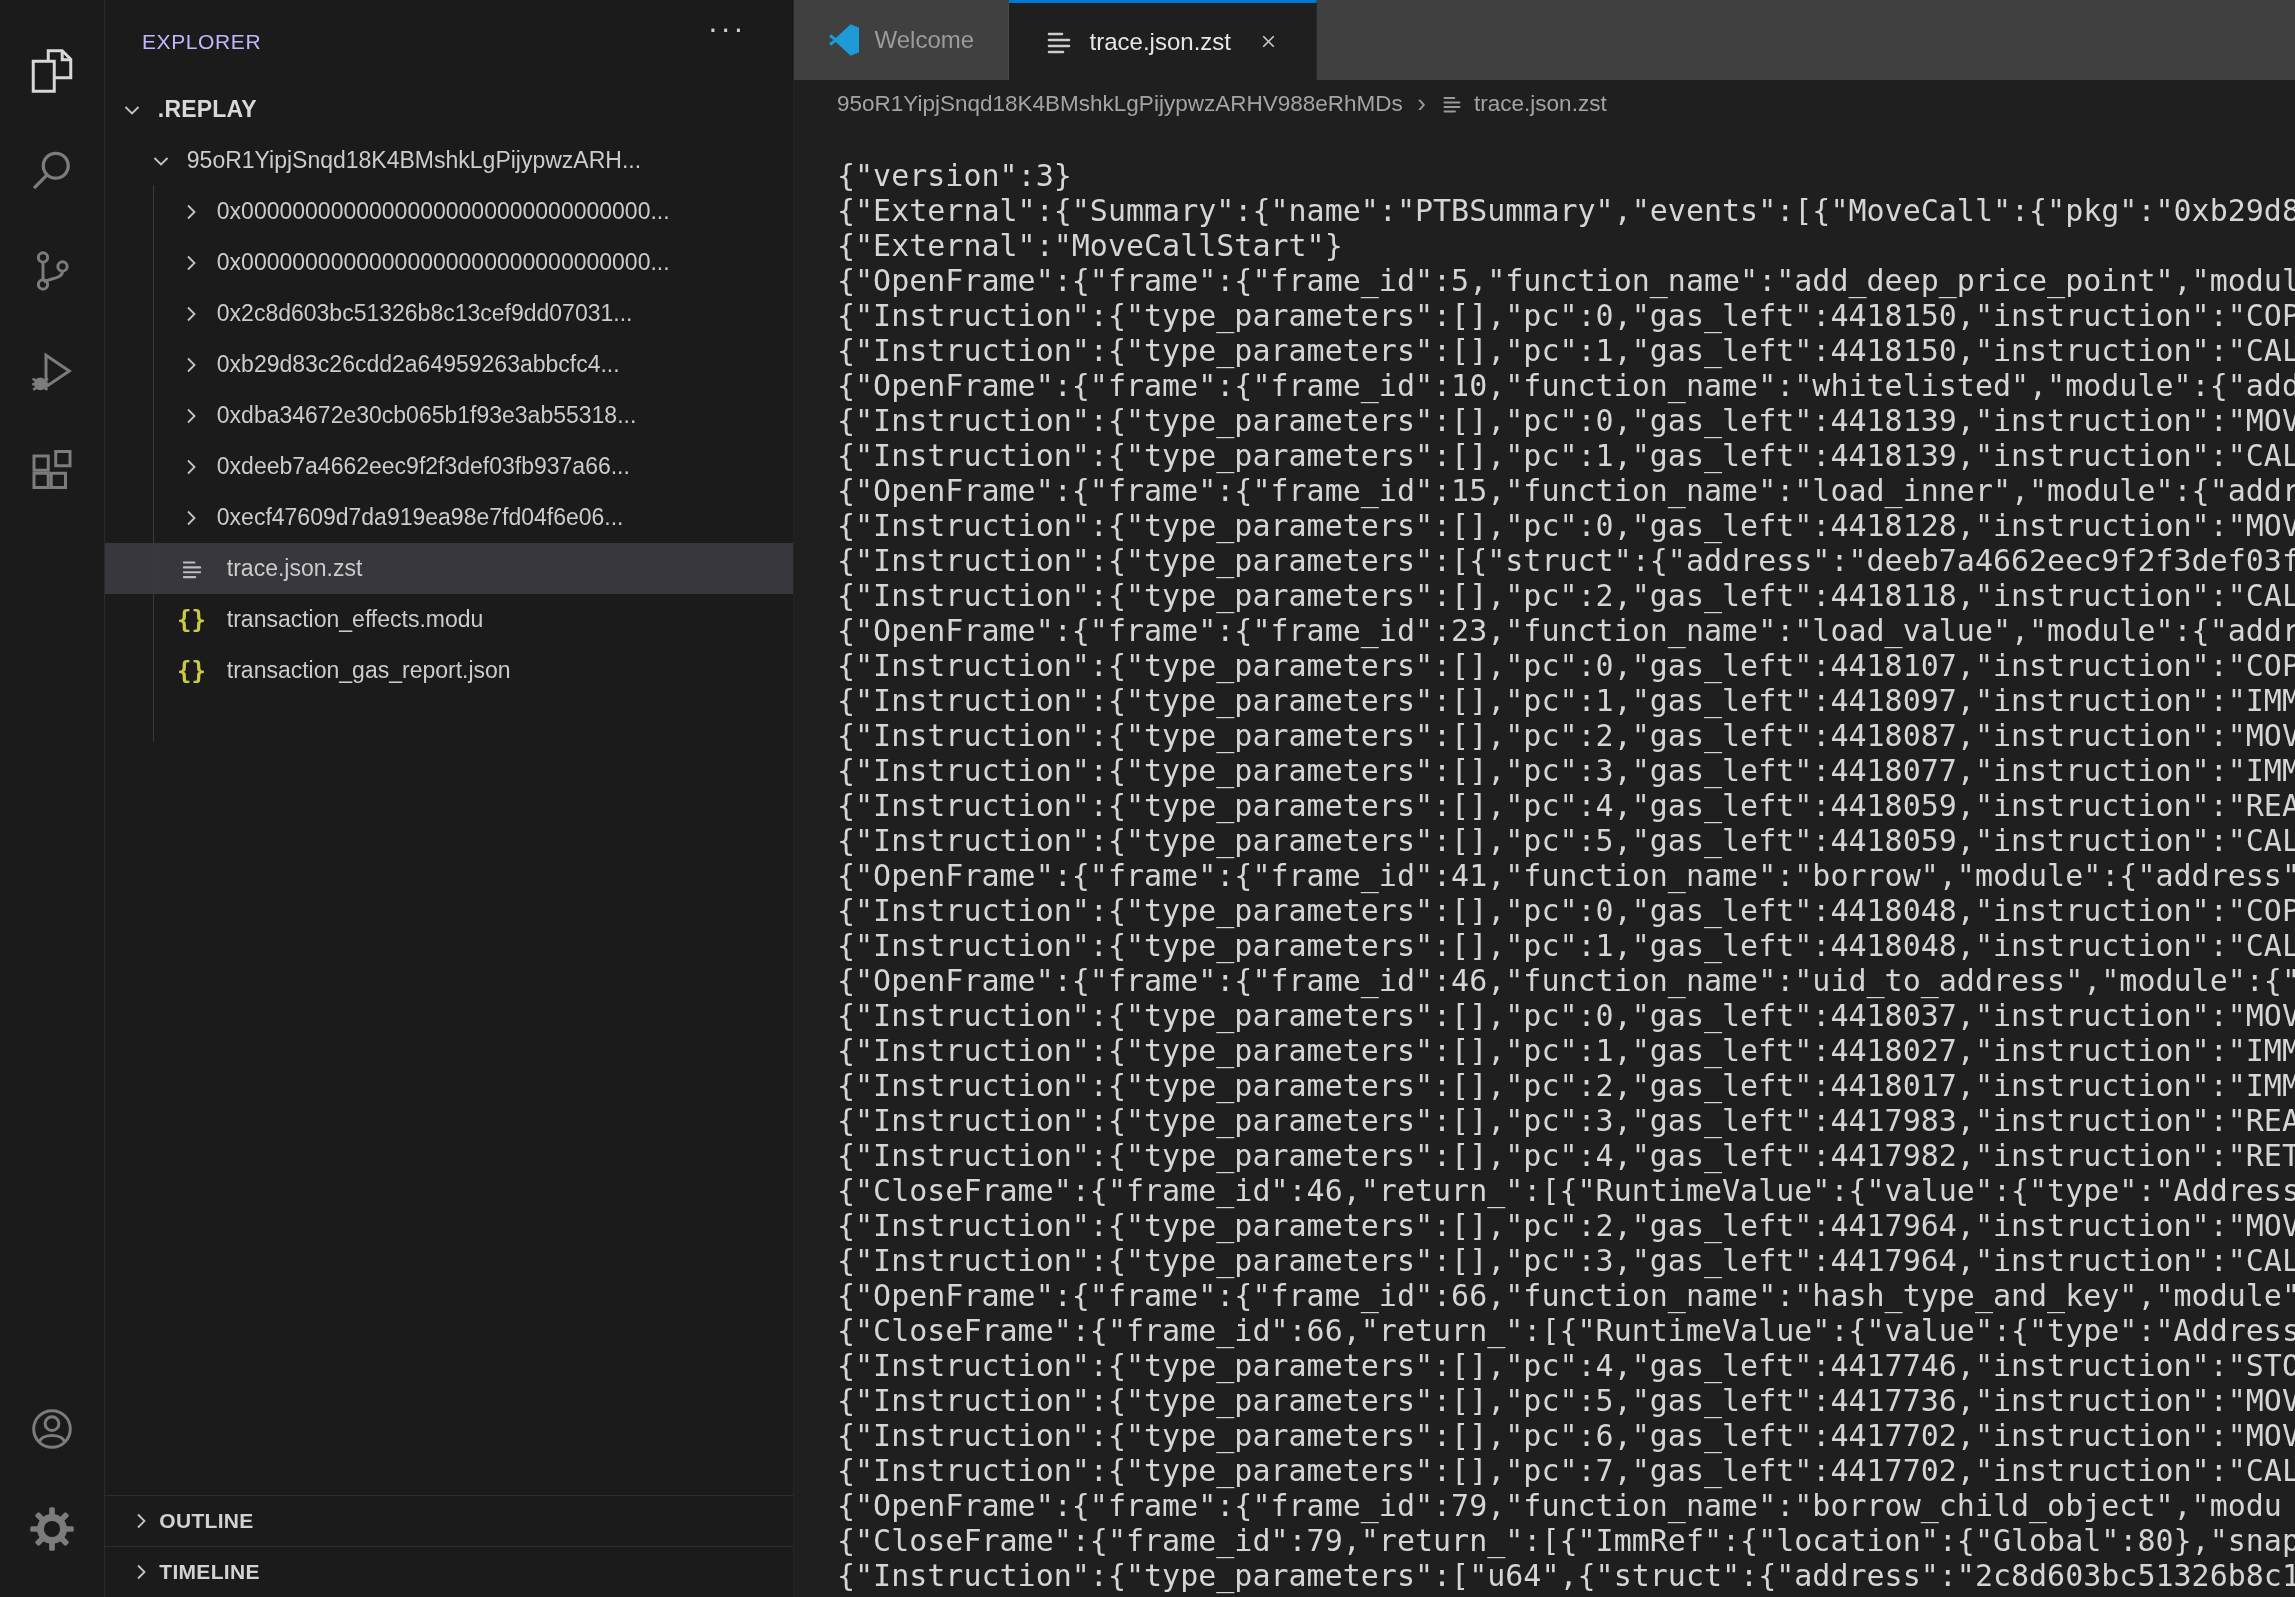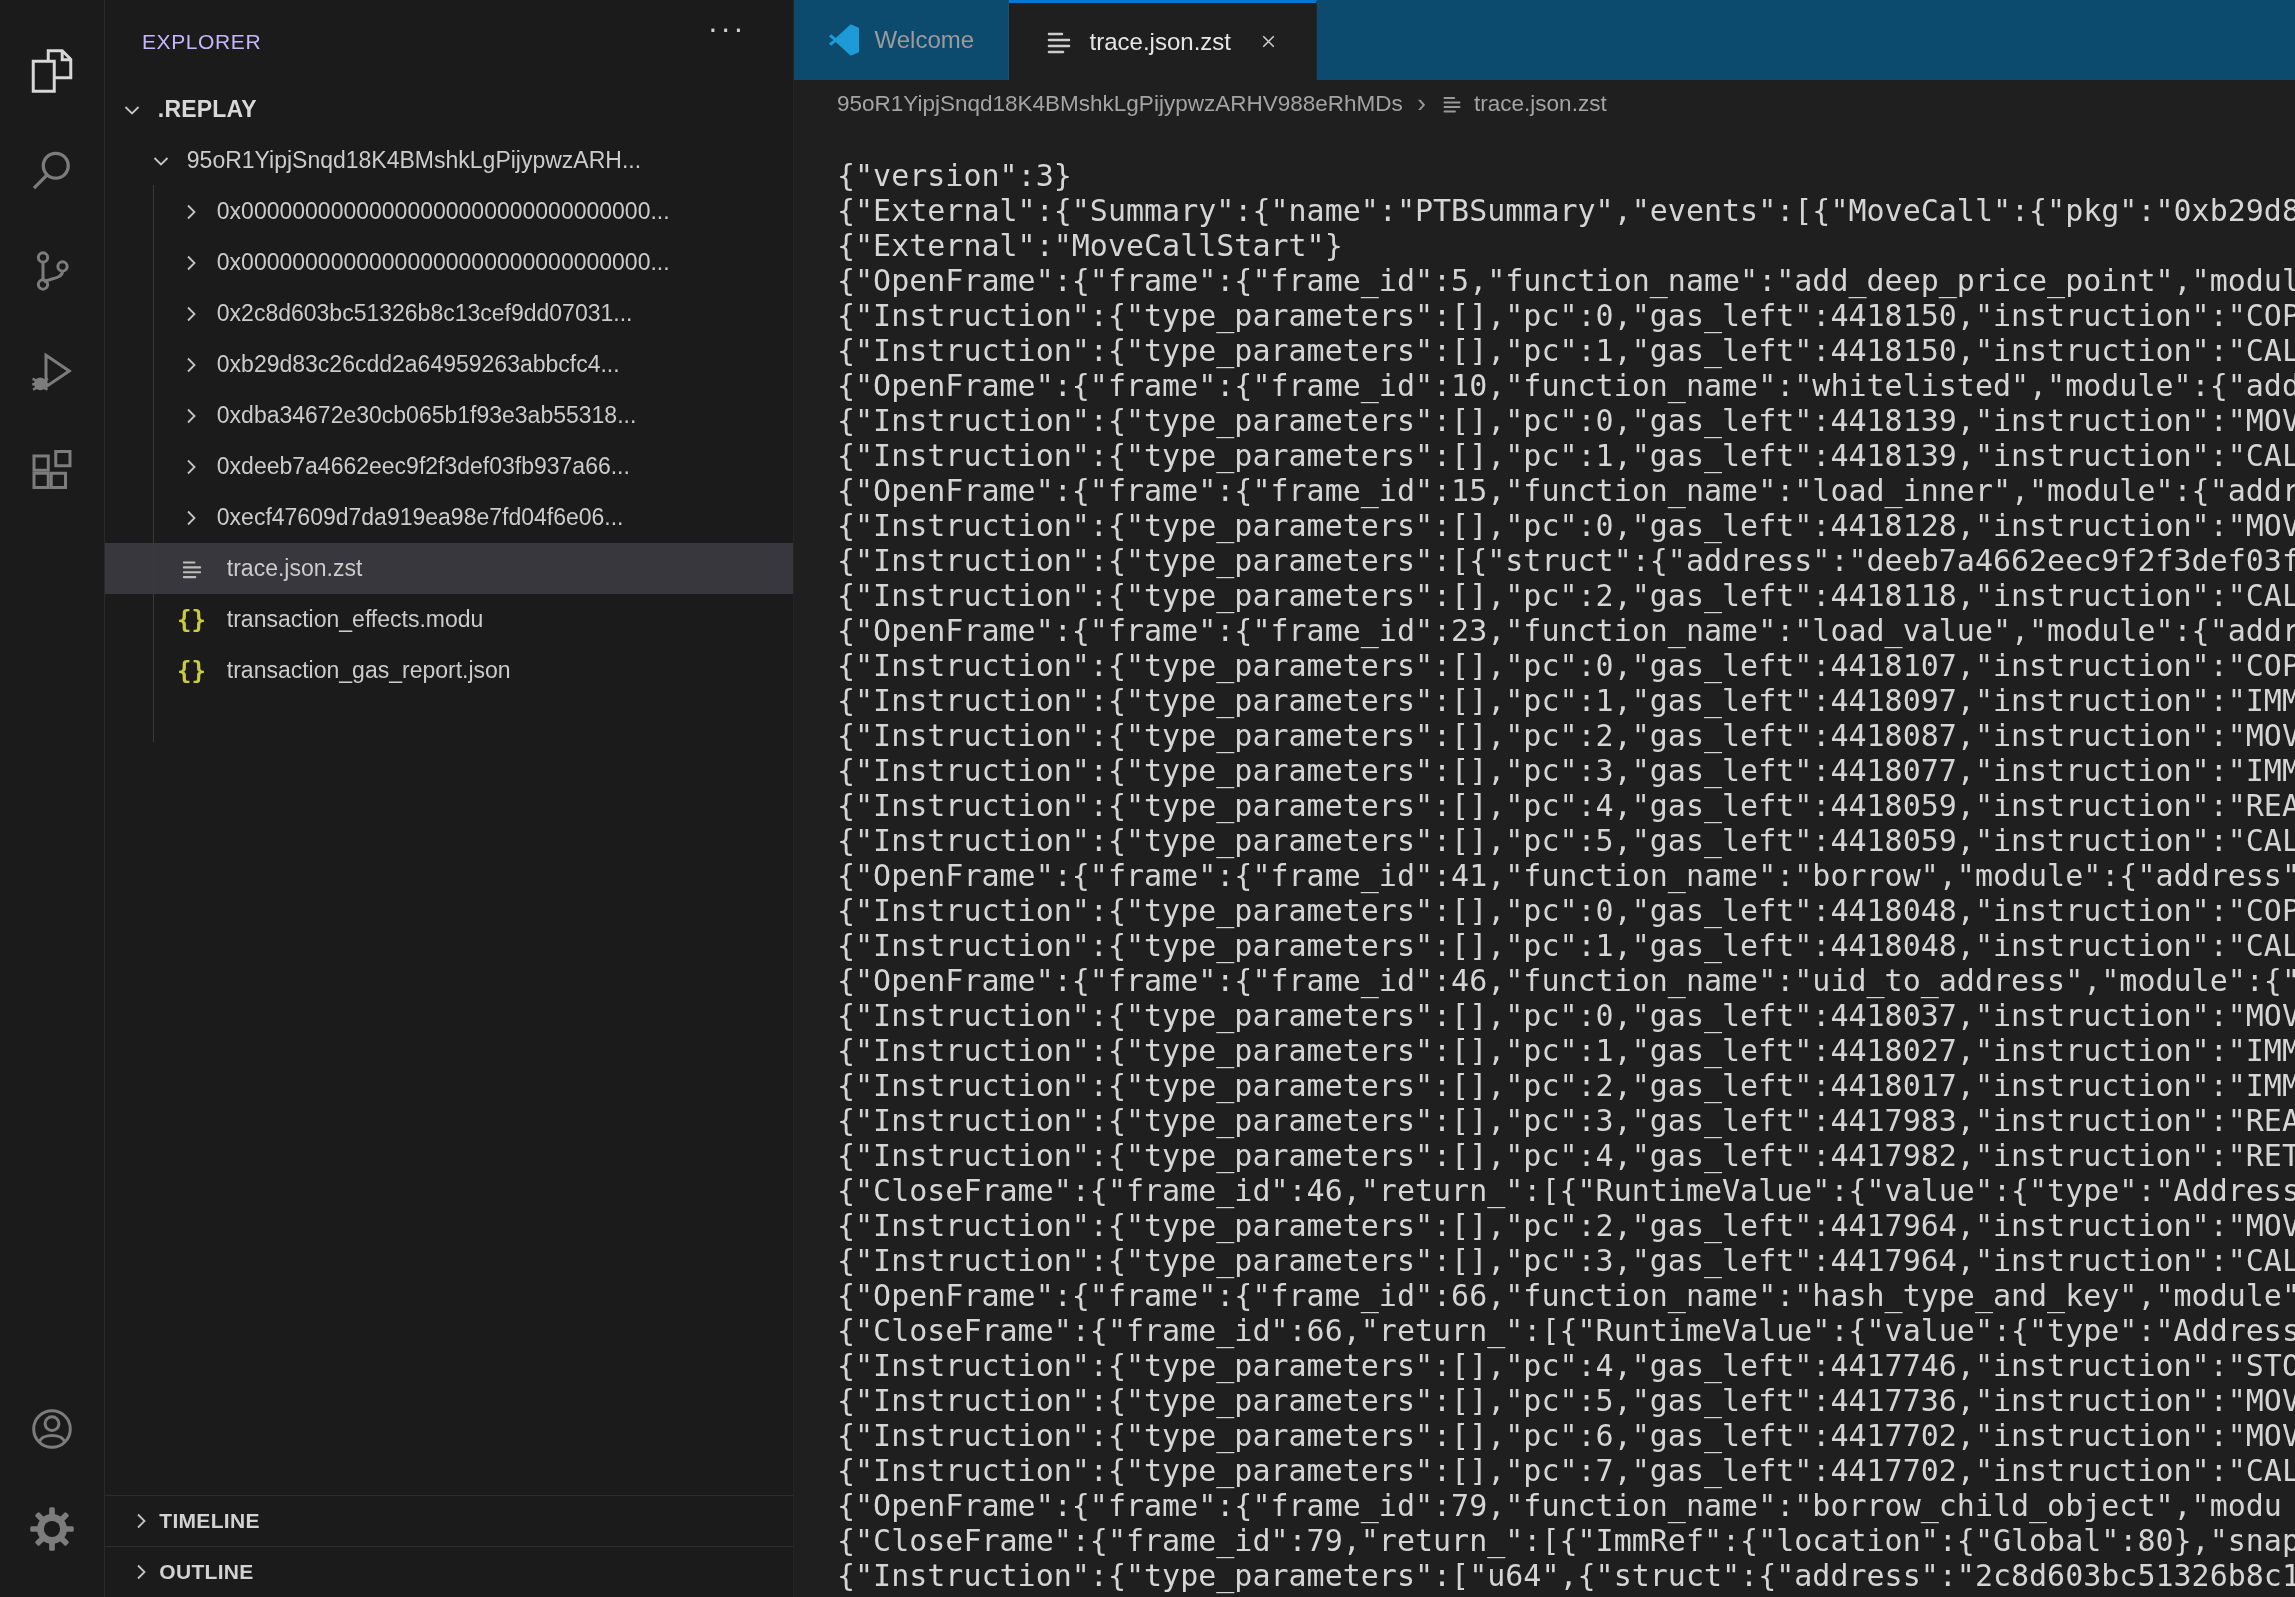--- a/index.html
+++ b/index.html
@@ -38,21 +38,21 @@
   .tree-icon{ width:29px; height:29px; margin-right:8px; flex:0 0 auto; display:flex; align-items:center; justify-content:center; }
   .tree-icon svg{ width:26px; height:26px; color:#bdbdbd; }
   .braces{ font-family:"DejaVu Sans Mono", monospace; font-weight:bold; font-size:24px; color:#cbcb41; line-height:1; }
   .row-label{ font-size:23px; color:#cccccc; margin-left:4.8px; }
   .row.bold .row-label{ font-weight:700; color:#d8d8d8; letter-spacing:0.2px; }
   .sidebar-bottom{ position:absolute; left:0; right:0; bottom:0; }
   .section{ height:51px; border-top:0.8px solid #2e2e2e; display:flex; align-items:center; padding-left:22.5px; cursor:pointer; }
   .section .row-label{ font-weight:700; font-size:21px; letter-spacing:0.3px; color:#d2d2d2; }
   
   .editorgroup{ flex:1 1 auto; display:flex; flex-direction:column; background:#1f1f1f; min-width:0; }
-  .tabs{ height:80px; background:#0c4a6e; display:flex; flex:0 0 auto; }
+  .tabs{ height:80px; background:#404040; display:flex; flex:0 0 auto; }
   .tab{ display:flex; align-items:center; padding:0 34px; cursor:pointer; position:relative; border-right:0.8px solid rgba(255,255,255,.04); }
   .tab .tab-icon{ display:flex; margin-right:14.5px; }
   .tab .tab-icon svg{ width:32px; height:32px; }
   .tab-label{ font-size:24px; color:#9b9b9b; }
   .tab.active{ background:#1f1f1f; border-top:3.2px solid #0078d4; }
   .tab.active .tab-label{ color:#e6e6e6; }
   .tab-close{ width:27px; height:27px; margin-left:24px; display:flex; align-items:center; justify-content:center; color:#cfcfcf; border-radius:4.8px; }
   .tab-close svg{ width:21px; height:21px; }
   .breadcrumbs{ height:47px; flex:0 0 auto; display:flex; align-items:center; padding-left:43px; color:#a4a4a4; font-size:22.5px; white-space:nowrap; }
   .bc-sep{ margin:0 14.5px; font-size:26px; color:#9a9a9a; }
@@ -252,29 +252,29 @@
         </div>
         <div class="indent-guide" style="top: 101px; height: 557px;"></div>
       </div>
     <div class="sidebar-bottom" id="sidebar-sections">
         <div class="section">
           <span class="twisty">
             <svg viewBox="0 0 24 24" fill="none" stroke="currentColor" stroke-width="1.8">
               <path d="M9 5.5l6.5 6.5L9 18.5"></path>
             </svg>
           </span>
+          <span class="row-label">OUTLINE</span>
+        </div>
+        <div class="section">
+          <span class="twisty">
+            <svg viewBox="0 0 24 24" fill="none" stroke="currentColor" stroke-width="1.8">
+              <path d="M9 5.5l6.5 6.5L9 18.5"></path>
+            </svg>
+          </span>
           <span class="row-label">TIMELINE</span>
-        </div>
-        <div class="section">
-          <span class="twisty">
-            <svg viewBox="0 0 24 24" fill="none" stroke="currentColor" stroke-width="1.8">
-              <path d="M9 5.5l6.5 6.5L9 18.5"></path>
-            </svg>
-          </span>
-          <span class="row-label">OUTLINE</span>
         </div>
       </div>
   </aside>
 
   <main class="editorgroup">
     <div class="tabs" id="tabs">
         <div class="tab">
           <span class="tab-icon">
             <svg viewBox="0 0 100 100">
               <path fill="#1e9ad6" d="M71 1 97 12 V88 L71 99 24 56 10 68 3 61 17 50 3 39 10 32 24 44 Z"></path>

